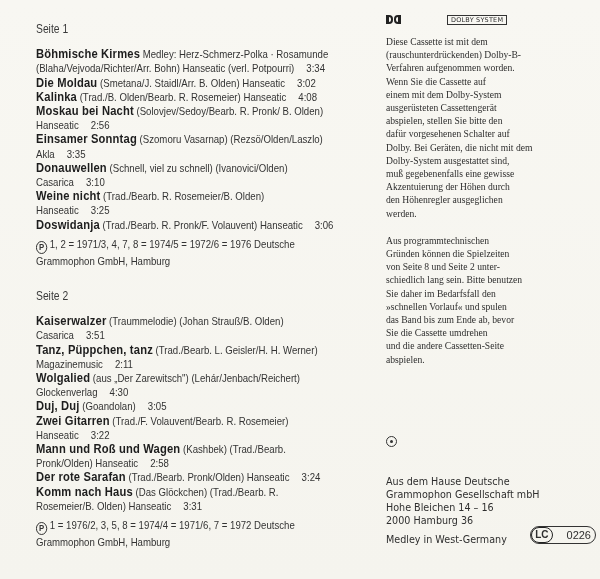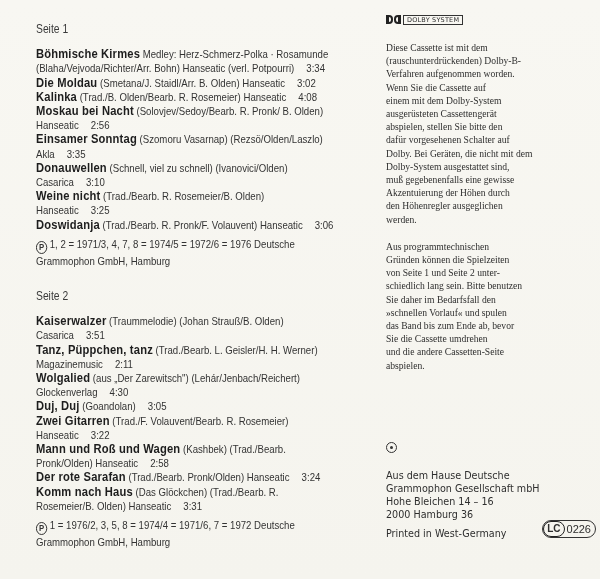--- a/index.html
+++ b/index.html
@@ -28,34 +28,34 @@
   .copyright { margin-top: 5px; margin-bottom: 21px; }
   .phono {
     display: inline-block; width: 11px; height: 11px; border: 1.4px solid #222; border-radius: 50%;
     font-weight: bold; font-size: 9px; line-height: 11px; text-align: center; margin-right: 3px;
     vertical-align: -2px;
   }
   .right {
     position: absolute; left: 386px; top: 14px; width: 210px;
     font-family: "DejaVu Sans", sans-serif; font-size: 9.6px; line-height: 13.2px; color: #2e2e2e;
   }
-  .dolby { display: flex; align-items: center; margin-bottom: 16px; height: 11px; }
+  .dolby { display: flex; align-items: center; margin-bottom: 10px; height: 11px; gap: 44px; }
   .dd { display: flex; gap: 1px; margin-right: 2px; }
   .dd span { display: block; width: 7px; height: 9px; border: 2px solid #222; box-sizing: border-box; }
   .dd span:first-child { border-radius: 0 4px 4px 0; border-left-width: 3px; }
   .dd span:last-child { border-radius: 4px 0 0 4px; border-right-width: 3px; }
   .dolby-box { border: 1px solid #333; font-size: 6.5px; line-height: 8px; padding: 0 3px; letter-spacing: 0.2px; }
   .para { white-space: pre-line; margin-bottom: 14px; font-family: Liberation Serif, serif; }
   .target { margin-top: 70px; width: 9px; height: 9px; border: 1px solid #333; border-radius: 50%; position: relative; }
   .target::after { content: ""; position: absolute; left: 3px; top: 3px; width: 3px; height: 3px; background: #333; border-radius: 50%; }
-  .address { margin-top: 16px; white-space: pre-line; }
+  .address { margin-top: 28px; white-space: pre-line; }
   .footer-row { display: flex; justify-content: space-between; align-items: center; margin-top: 5px; }
   .lc {
     display: flex; align-items: center; border: 1px solid #333; border-radius: 9px; height: 16px;
-    padding: 0 4px 0 0; font-family: "Liberation Sans", sans-serif; font-size: 11px; margin-top: -8px;
+    padding: 0 4px 0 0; font-family: "Liberation Sans", sans-serif; font-size: 11px; margin-top: -8px; gap: 12px;
   }
   .lc .lc-mark { border: 1.5px solid #222; border-radius: 9px; padding: 0 3px; font-weight: bold; font-size: 10px; height: 14px; line-height: 14px; margin-right: 2px; }
 </style>
 </head>
 <body>
 
 <div class="page">
 
   <div class="left">
     <div class="cond">
@@ -108,36 +108,36 @@
 abspielen, stellen Sie bitte den
 dafür vorgesehenen Schalter auf
 Dolby. Bei Geräten, die nicht mit dem
 Dolby-System ausgestattet sind,
 muß gegebenenfalls eine gewisse
 Akzentuierung der Höhen durch
 den Höhenregler ausgeglichen
 werden.</div>
     <div class="para">Aus programmtechnischen
 Gründen können die Spielzeiten
-von Seite 1 und Seite 2 unter-
+von Seite 8 und Seite 2 unter-
 schiedlich lang sein. Bitte benutzen
 Sie daher im Bedarfsfall den
 »schnellen Vorlauf« und spulen
 das Band bis zum Ende ab, bevor
 Sie die Cassette umdrehen
 und die andere Cassetten-Seite
 abspielen.</div>
 
     <div class="target"></div>
 
     <div class="address">Aus dem Hause Deutsche
 Grammophon Gesellschaft mbH
 Hohe Bleichen 14 – 16
 2000 Hamburg 36</div>
     <div class="footer-row">
-      <span>Printed in West-Germany</span>
+      <span>Medley in West-Germany</span>
       <span class="lc">
         <span class="lc-mark">LC</span>
         <span>0226</span>
       </span>
     </div>
   </div>
 </div>
 
 </body></html>

